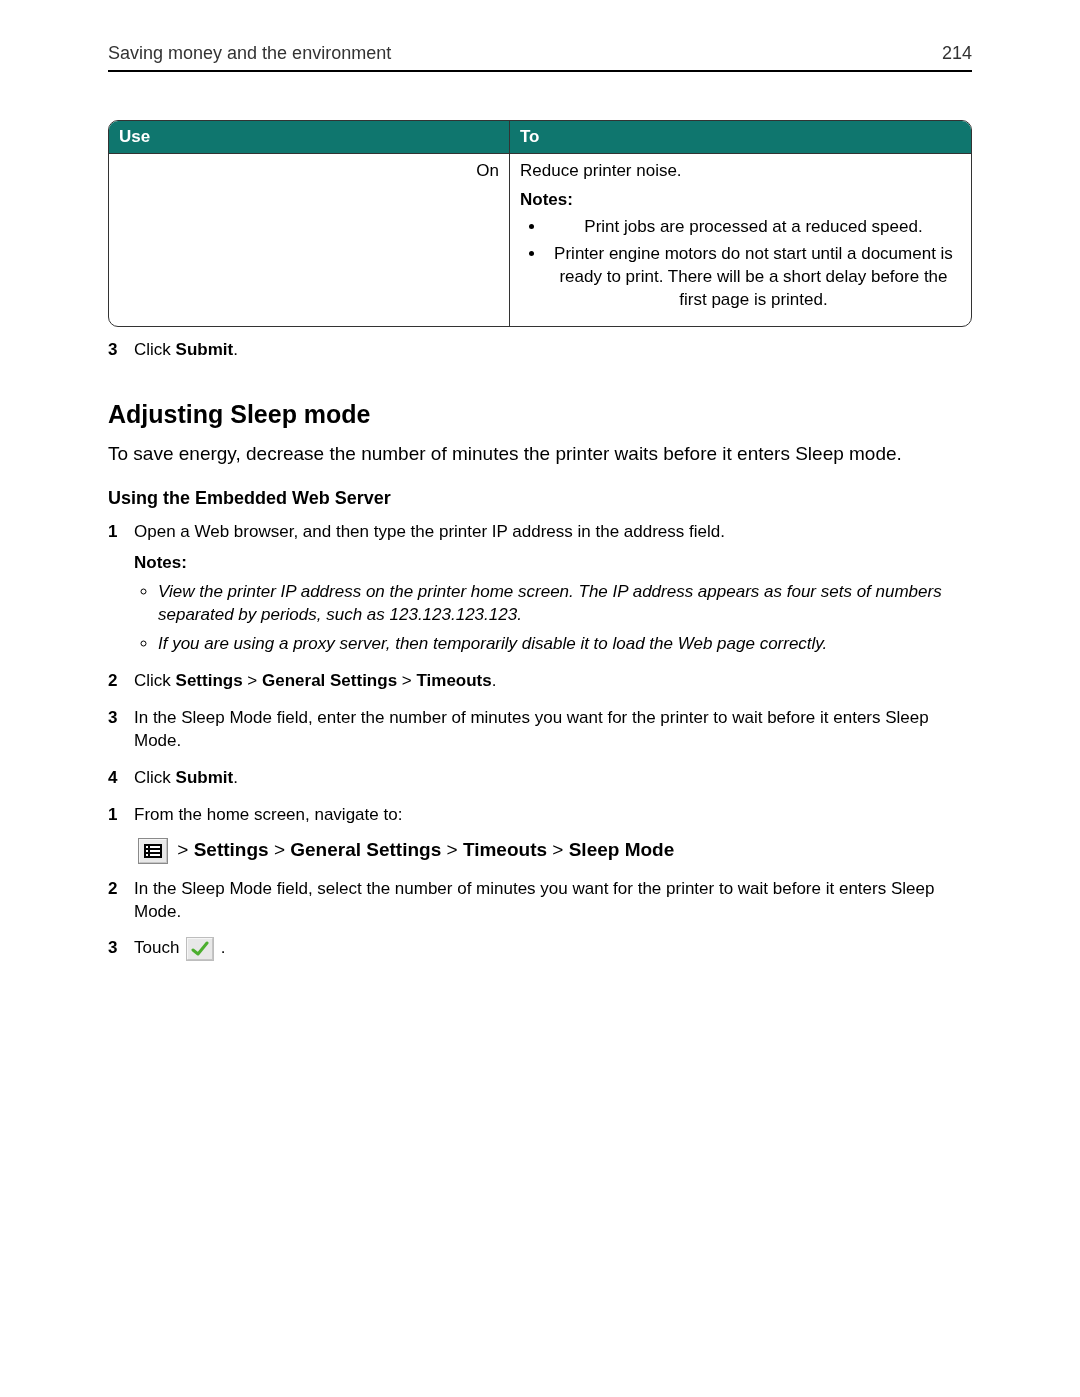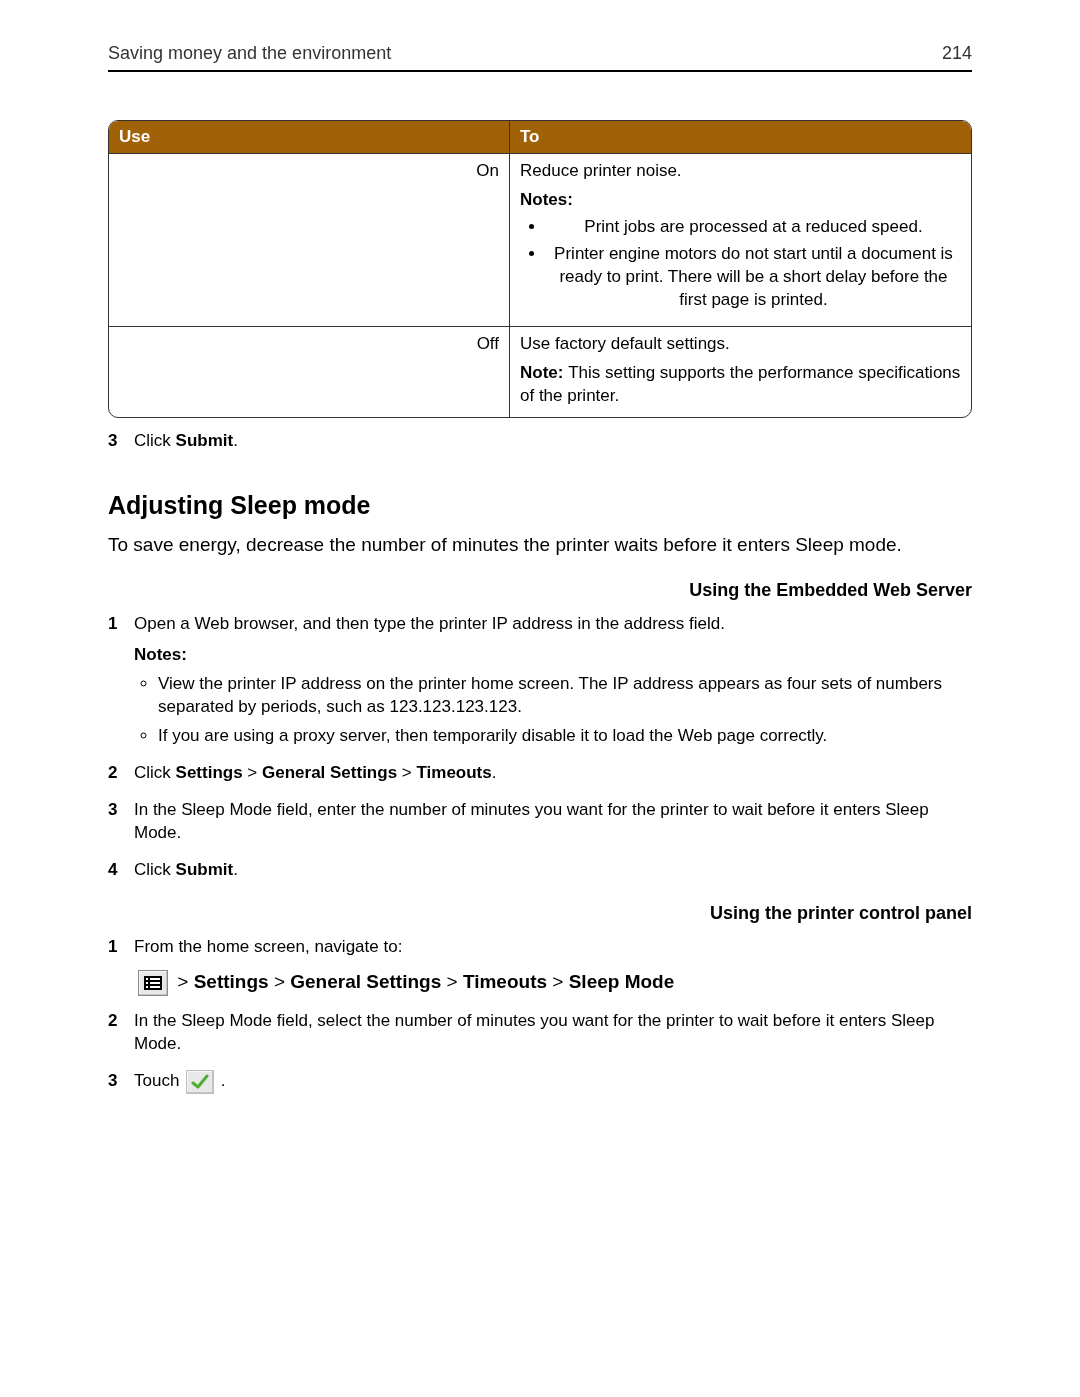--- a/index.html
+++ b/index.html
@@ -28,21 +28,21 @@
   table.tbl {
     width: 100%;
     border-collapse: separate;
     border-spacing: 0;
     border: 1.5px solid #333;
     border-radius: 10px;
     overflow: hidden;
     font-size: 17px;
   }
   .tbl th {
-    background: #a16207;
+    background: #0f766e;
     color: #fff;
     font-weight: 700;
     text-align: left;
     padding: 6px 10px;
     border-right: 1.5px solid #333;
     border-bottom: 1.5px solid #333;
   }
   .tbl th:last-child { border-right: none; }
   .tbl td {
     vertical-align: top;
@@ -77,24 +77,24 @@
     left: 0;
     top: 0;
     font-weight: 700;
   }
   .h2 {
     font-size: 25px;
     font-weight: 700;
     margin: 38px 0 12px 0;
   }
   .p { font-size: 19px; margin: 10px 0; line-height: 1.35; }
-  .h3 { font-size: 18px; font-weight: 700; margin: 22px 0 8px 0; text-align: right; }
+  .h3 { font-size: 18px; font-weight: 700; margin: 22px 0 8px 0; }
 
   .notes-block { font-weight: 700; margin: 8px 0 6px 0; }
-  ul.bullets { margin: 4px 0 8px 0; padding-left: 24px; font-size: 17px; }
+  ul.bullets { margin: 4px 0 8px 0; padding-left: 24px; font-size: 17px; font-style: italic; }
   ul.bullets li { margin: 6px 0; line-height: 1.35; }
 
   .bold { font-weight: 700; }
 
   .icon-menu {
     display: inline-flex;
     align-items: center;
     justify-content: center;
     width: 28px;
     height: 24px;
@@ -144,29 +144,20 @@
         <td class="col-use">On</td>
         <td>
           <div>Reduce printer noise.</div>
           <div class="notes-label">Notes:</div>
           <ul>
             <li>Print jobs are processed at a reduced speed.</li>
             <li>Printer engine motors do not start until a document is ready to print. There will be a short delay before the first page is printed.</li>
           </ul>
         </td>
       </tr>
-      <tr>
-        <td class="col-use">Off</td>
-        <td>
-          <div>Use factory default settings.</div>
-          <div style="margin-top:6px;">
-            <span class="bold">Note: </span><span>This setting supports the performance specifications of the printer.</span>
-          </div>
-        </td>
-      </tr>
     </tbody>
   </table>
 
   <ol class="steps" start="3" style="counter-reset: step 2;">
     <li>
       <span>Click </span><span class="bold">Submit</span><span>.</span>
     </li>
   </ol>
 
   <div class="h2">Adjusting Sleep mode</div>
@@ -185,21 +176,20 @@
     </li>
     <li>
       <span>Click </span><span class="bold">Settings</span><span> &gt; </span><span class="bold">General Settings</span><span> &gt; </span><span class="bold">Timeouts</span><span>.</span>
     </li>
     <li>In the Sleep Mode field, enter the number of minutes you want for the printer to wait before it enters Sleep Mode.</li>
     <li>
       <span>Click </span><span class="bold">Submit</span><span>.</span>
     </li>
   </ol>
 
-  <div class="h3">Using the printer control panel</div>
 
   <ol class="steps">
     <li>
       <span>From the home screen, navigate to:</span>
       <div class="navline">
         <span class="icon-menu">
           <svg viewBox="0 0 18 14">
               <rect x="0" y="0" width="18" height="14" fill="#000"></rect>
               <rect x="2" y="2" width="2" height="2" fill="#fff"></rect>
               <rect x="6" y="2" width="10" height="2" fill="#fff"></rect>

